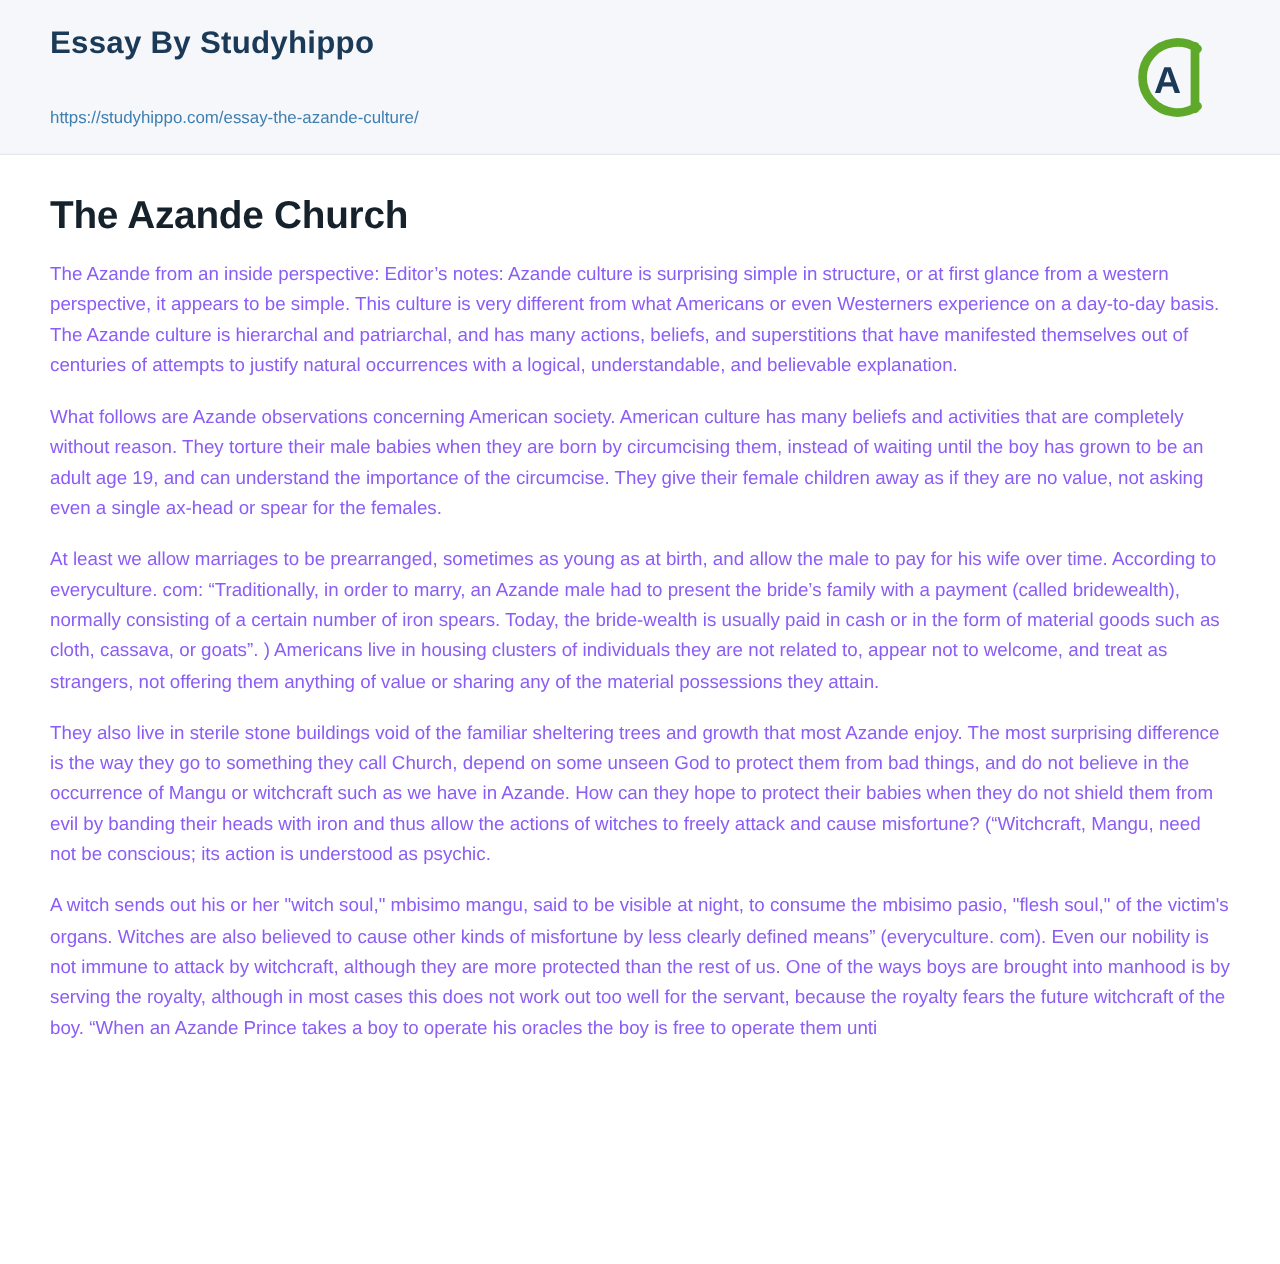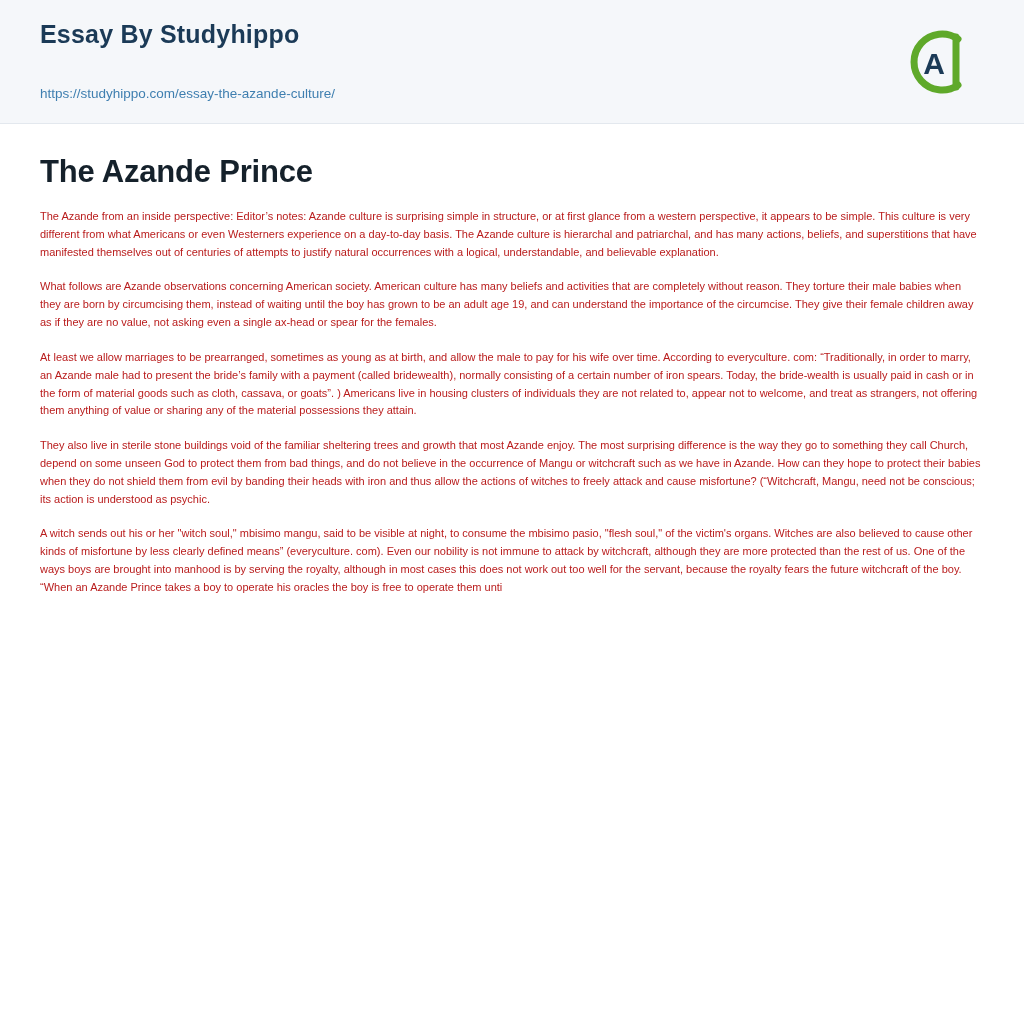--- a/index.html
+++ b/index.html
@@ -80,23 +80,23 @@
   .article-title {
     font-size: 31px;
     font-weight: bold;
     color: #15212b;
     margin: 0 0 18px 0;
     letter-spacing: -0.2px;
   }
 
   .article-body p {
     margin: 0 0 17px 0;
-    font-size: 11px;
+    font-size: 15px;
     line-height: 1.62;
-    color: #b91c1c;
+    color: #8b5cf6;
     text-align: left;
   }
 </style>
 </head>
 <body>
 
 <div class="page">
 
   <div class="header">
     <div class="brand-block">
@@ -106,21 +106,21 @@
     <div class="logo">
       <svg width="74" height="74" viewBox="0 0 74 74" aria-hidden="true">
         <path d="M58 14 A28 28 0 1 0 58 60" fill="none" stroke="#5fa92a" stroke-width="7" stroke-linecap="round"></path>
         <path d="M56 12 L56 62" fill="none" stroke="#5fa92a" stroke-width="7" stroke-linecap="round"></path>
         <text x="34" y="49" font-family="Liberation Sans, sans-serif" font-size="30" font-weight="bold" fill="#1b3a57" text-anchor="middle">A</text>
       </svg>
     </div>
   </div>
 
   <div class="article">
-    <h1 class="article-title">The Azande Prince</h1>
+    <h1 class="article-title">The Azande Church</h1>
     <div class="article-body">
       <p>The Azande from an inside perspective: Editor’s notes: Azande culture is surprising simple in structure, or at first glance from a western perspective, it appears to be simple. This culture is very different from what Americans or even Westerners experience on a day-to-day basis. The Azande culture is hierarchal and patriarchal, and has many actions, beliefs, and superstitions that have manifested themselves out of centuries of attempts to justify natural occurrences with a logical, understandable, and believable explanation.</p>
       <p>What follows are Azande observations concerning American society. American culture has many beliefs and activities that are completely without reason. They torture their male babies when they are born by circumcising them, instead of waiting until the boy has grown to be an adult age 19, and can understand the importance of the circumcise. They give their female children away as if they are no value, not asking even a single ax-head or spear for the females.</p>
       <p>At least we allow marriages to be prearranged, sometimes as young as at birth, and allow the male to pay for his wife over time. According to everyculture. com: “Traditionally, in order to marry, an Azande male had to present the bride’s family with a payment (called bridewealth), normally consisting of a certain number of iron spears. Today, the bride-wealth is usually paid in cash or in the form of material goods such as cloth, cassava, or goats”. ) Americans live in housing clusters of individuals they are not related to, appear not to welcome, and treat as strangers, not offering them anything of value or sharing any of the material possessions they attain.</p>
       <p>They also live in sterile stone buildings void of the familiar sheltering trees and growth that most Azande enjoy. The most surprising difference is the way they go to something they call Church, depend on some unseen God to protect them from bad things, and do not believe in the occurrence of Mangu or witchcraft such as we have in Azande. How can they hope to protect their babies when they do not shield them from evil by banding their heads with iron and thus allow the actions of witches to freely attack and cause misfortune? (“Witchcraft, Mangu, need not be conscious; its action is understood as psychic.</p>
       <p>A witch sends out his or her "witch soul," mbisimo mangu, said to be visible at night, to consume the mbisimo pasio, "flesh soul," of the victim's organs. Witches are also believed to cause other kinds of misfortune by less clearly defined means” (everyculture. com). Even our nobility is not immune to attack by witchcraft, although they are more protected than the rest of us. One of the ways boys are brought into manhood is by serving the royalty, although in most cases this does not work out too well for the servant, because the royalty fears the future witchcraft of the boy. “When an Azande Prince takes a boy to operate his oracles the boy is free to operate them unti</p>
     </div>
   </div>
 
 </div>

